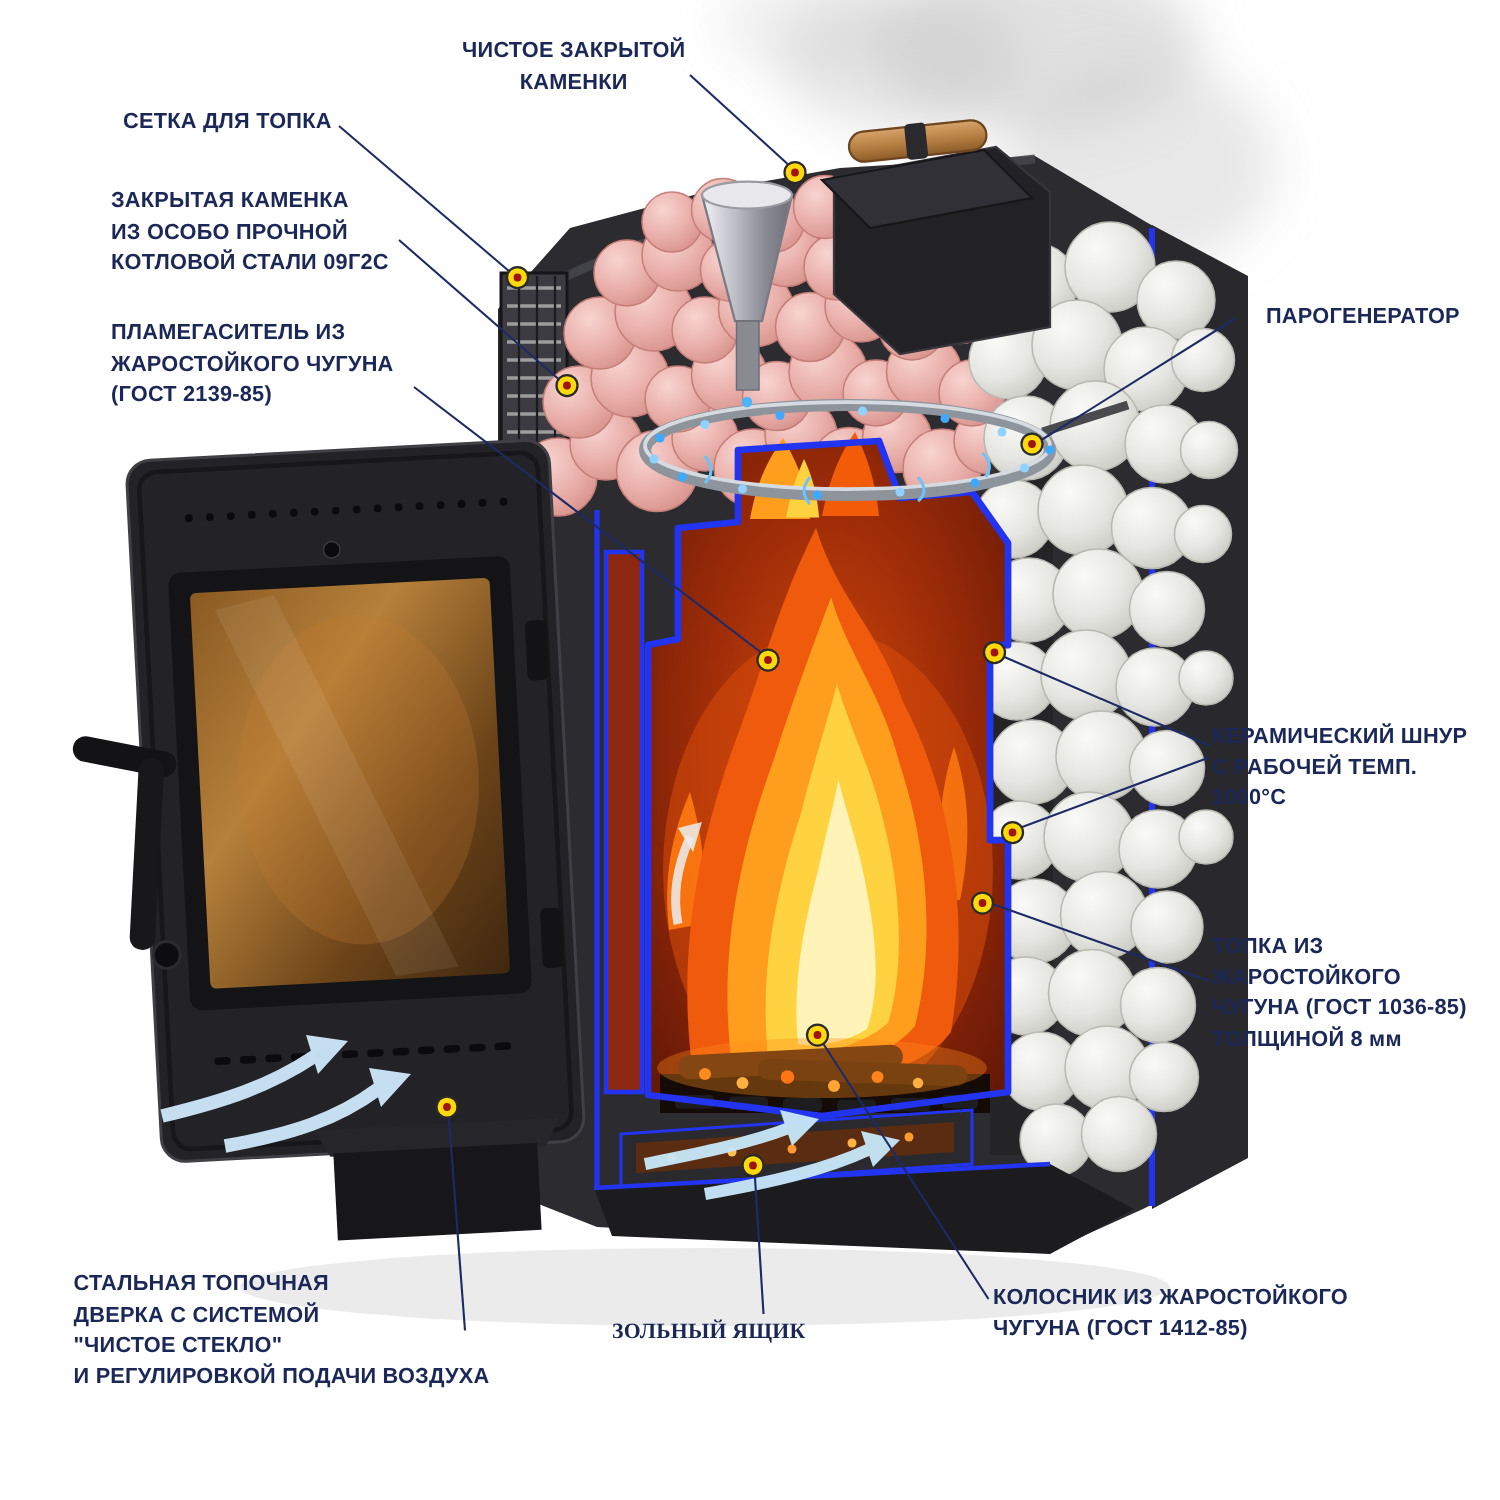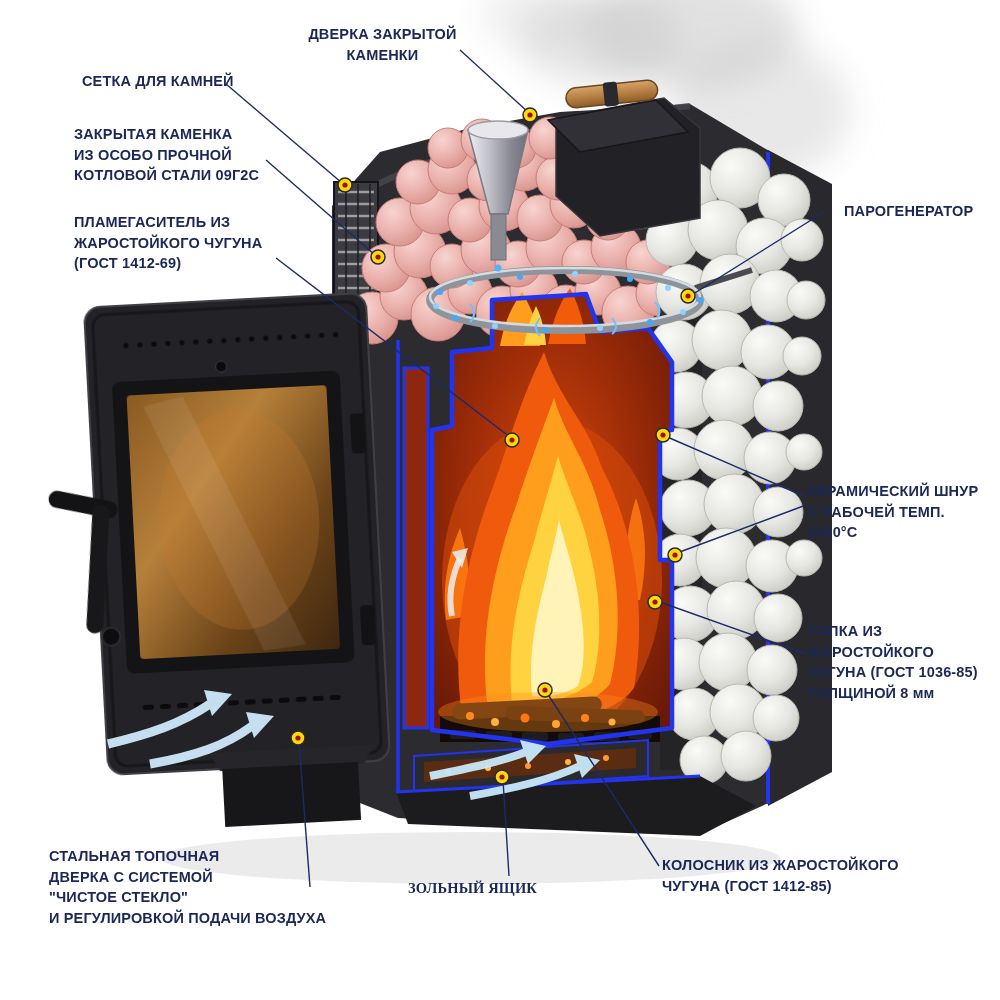--- a/index.html
+++ b/index.html
@@ -407,29 +407,29 @@
           <circle cx="502" cy="777" r="7" fill="#ffd90a" stroke="#2a2a2a" stroke-width="1.5"></circle>
           <circle cx="502" cy="777" r="2.6" fill="#a01313"></circle>
         </g>
     <g>
           <circle cx="545" cy="690" r="7" fill="#ffd90a" stroke="#2a2a2a" stroke-width="1.5"></circle>
           <circle cx="545" cy="690" r="2.6" fill="#a01313"></circle>
         </g>
   </g>
 </svg>
 
-<div class="label center" style="left:300px;top:24px;width:165px;">ДВЕРКА ЗАКРЫТОЙ
+<div class="label center" style="left:300px;top:24px;width:165px;">ЧИСТОЕ ЗАКРЫТОЙ
 КАМЕНКИ</div>
-<div class="label nowrap" style="left:82px;top:71px;">СЕТКА ДЛЯ КАМНЕЙ</div>
+<div class="label nowrap" style="left:82px;top:71px;">СЕТКА ДЛЯ ТОПКА</div>
 <div class="label" style="left:74px;top:124px;width:220px;">ЗАКРЫТАЯ КАМЕНКА
 ИЗ ОСОБО ПРОЧНОЙ
 КОТЛОВОЙ СТАЛИ 09Г2С</div>
 <div class="label" style="left:74px;top:212px;width:220px;">ПЛАМЕГАСИТЕЛЬ ИЗ
 ЖАРОСТОЙКОГО ЧУГУНА
-(ГОСТ 1412-69)</div>
+(ГОСТ 2139-85)</div>
 <div class="label nowrap" style="left:828px;top:201px;margin-left:16px;">ПАРОГЕНЕРАТОР</div>
 <div class="label" style="left:808px;top:481px;width:190px;">КЕРАМИЧЕСКИЙ ШНУР
 С РАБОЧЕЙ ТЕМП. 1000°С</div>
 <div class="label" style="left:808px;top:621px;width:190px;">ТОПКА ИЗ
 ЖАРОСТОЙКОГО
 ЧУГУНА (ГОСТ 1036-85)
 ТОЛЩИНОЙ 8 мм</div>
 <div class="label" style="left:33px;top:846px;width:290px;margin-left:16px;">СТАЛЬНАЯ ТОПОЧНАЯ
 ДВЕРКА С СИСТЕМОЙ
 "ЧИСТОЕ СТЕКЛО"

